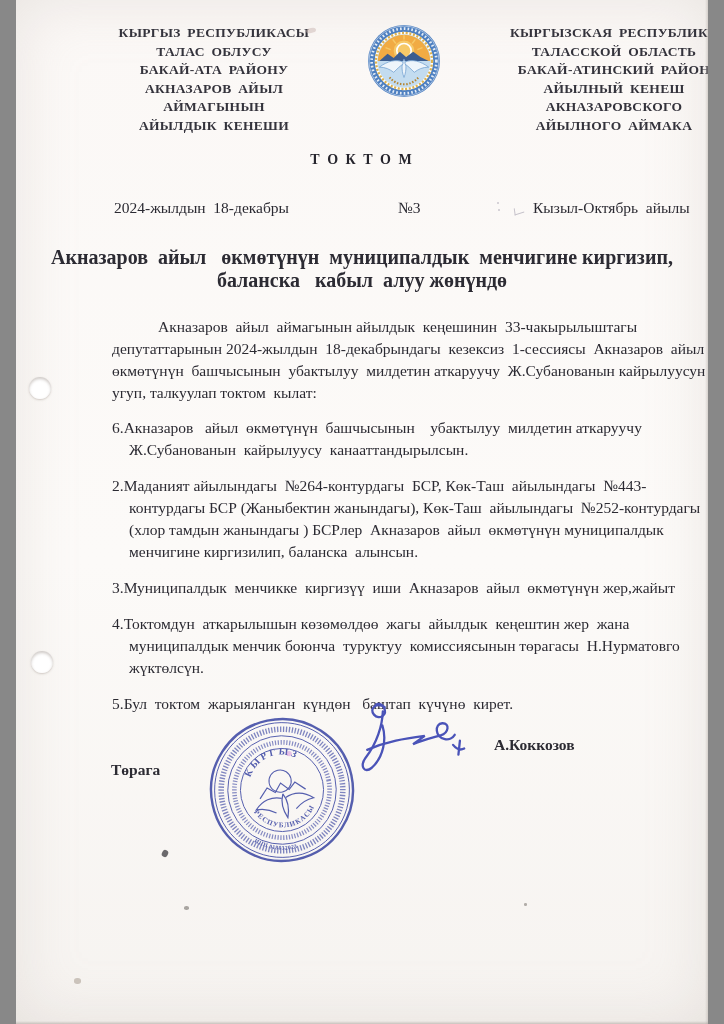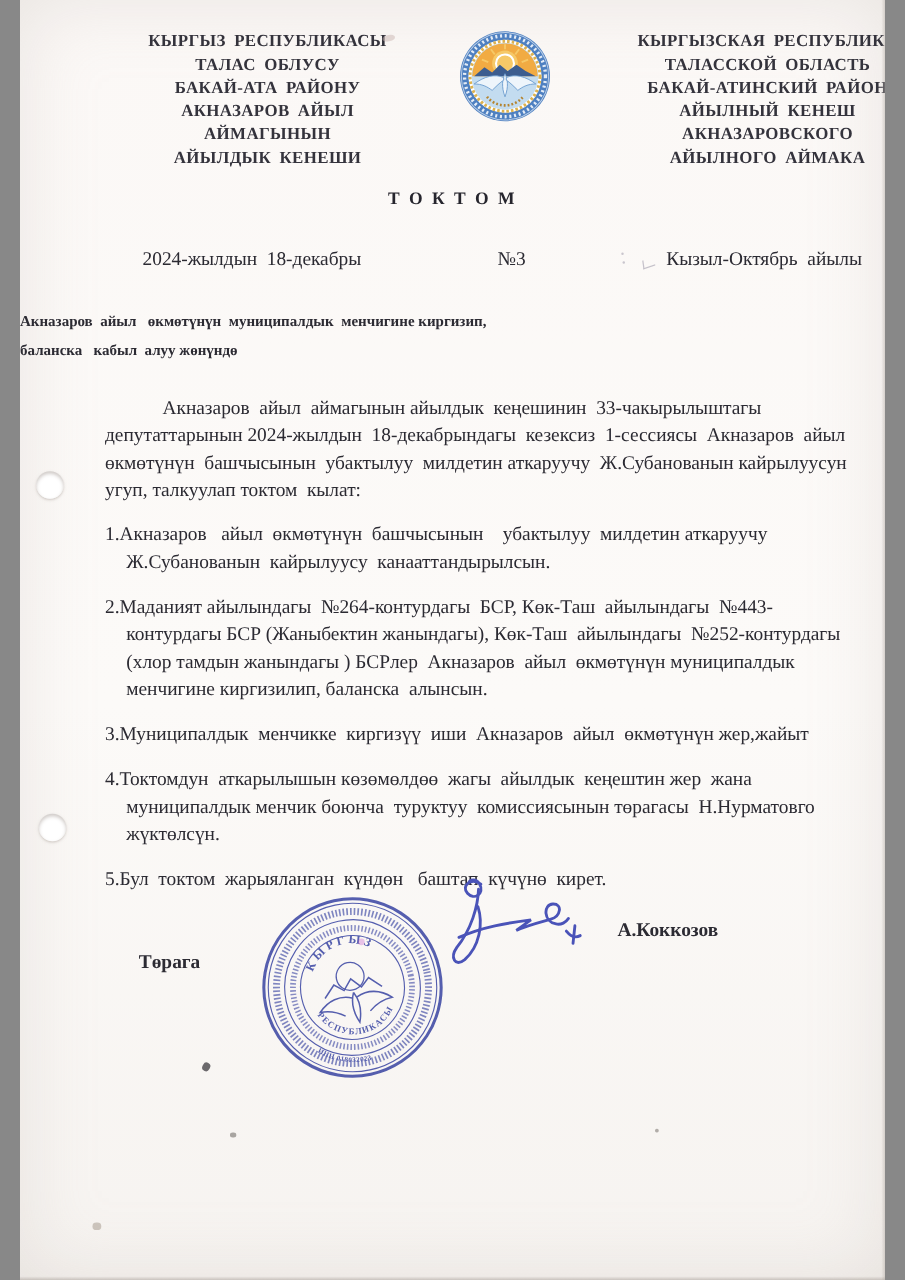--- a/index.html
+++ b/index.html
@@ -25,25 +25,25 @@
   .emblem{position:absolute;left:351px;top:24px;width:74px;height:74px;}
 
   .title{position:absolute;top:152px;left:0;width:100%;text-align:center;font-weight:bold;font-size:14px;letter-spacing:2px;color:#26252d;}
   .meta{position:absolute;top:199px;left:0;width:100%;font-size:15.5px;}
   .meta-date{position:absolute;left:98px;top:0;white-space:pre;}
   .meta-num{position:absolute;left:382px;top:0;}
   .meta-place{position:absolute;left:517px;top:0;white-space:pre;}
   .pencil-check{position:absolute;left:498px;top:8px;width:9px;height:6px;border-left:1.5px solid #9a95a6;border-bottom:1.5px solid #9a95a6;transform:rotate(-18deg) skewX(-10deg);opacity:.55;}
   .pencil-dots{position:absolute;left:481px;top:3px;width:2px;height:2px;background:#9a95a6;border-radius:50%;box-shadow:1px 7px 0 #9a95a6;opacity:.5;}
 
-  .subject{position:absolute;top:246px;left:0;width:100%;text-align:left;font-weight:bold;font-size:12px;line-height:23px;color:#2c2b33;}
+  .subject{position:absolute;top:246px;left:0;width:100%;text-align:center;font-weight:bold;font-size:20px;line-height:23px;color:#2c2b33;}
   .subject div{white-space:pre;}
 
   .body{position:absolute;top:316px;left:68px;width:624px;font-size:15.5px;line-height:22px;}
-  .body .line{white-space:pre-wrap;}
+  .body .line{white-space:pre-wrap;margin-left:28px;}
   .intro{margin-bottom:13px;}
   .intro .line:first-child{text-indent:46px;}
   .item{margin-bottom:14px;}
   .item .line:not(:first-child){padding-left:17px;}
 
   .sig-row{position:absolute;top:736px;left:0;width:100%;font-size:15.5px;font-weight:bold;color:#2c2b33;}
   .sig-role{position:absolute;left:95px;top:0;margin-top:25px;}
   .sig-name{position:absolute;left:478px;top:0;}
 
   .stamp{position:absolute;left:190px;top:714px;width:152px;height:152px;opacity:.9;mix-blend-mode:multiply;}
@@ -125,21 +125,21 @@
 
   <main class="body">
     <div class="intro">
       <div class="line">Акназаров  айыл  аймагынын айылдык  кеңешинин  33-чакырылыштагы</div>
       <div class="line">депутаттарынын 2024-жылдын  18-декабрындагы  кезексиз  1-сессиясы  Акназаров  айыл</div>
       <div class="line">өкмөтүнүн  башчысынын  убактылуу  милдетин аткаруучу  Ж.Субанованын кайрылуусун</div>
       <div class="line">угуп, талкуулап токтом  кылат:</div>
     </div>
 
     <div class="item">
-      <div class="line">1.Акназаров   айыл  өкмөтүнүн  башчысынын    убактылуу  милдетин аткаруучу</div>
+      <div class="line">6.Акназаров   айыл  өкмөтүнүн  башчысынын    убактылуу  милдетин аткаруучу</div>
       <div class="line">Ж.Субанованын  кайрылуусу  канааттандырылсын.</div>
     </div>
 
     <div class="item">
       <div class="line">2.Маданият айылындагы  №264-контурдагы  БСР, Көк-Таш  айылындагы  №443-</div>
       <div class="line">контурдагы БСР (Жаныбектин жанындагы), Көк-Таш  айылындагы  №252-контурдагы</div>
       <div class="line">(хлор тамдын жанындагы ) БСРлер  Акназаров  айыл  өкмөтүнүн муниципалдык</div>
       <div class="line">менчигине киргизилип, баланска  алынсын.</div>
     </div>
 

